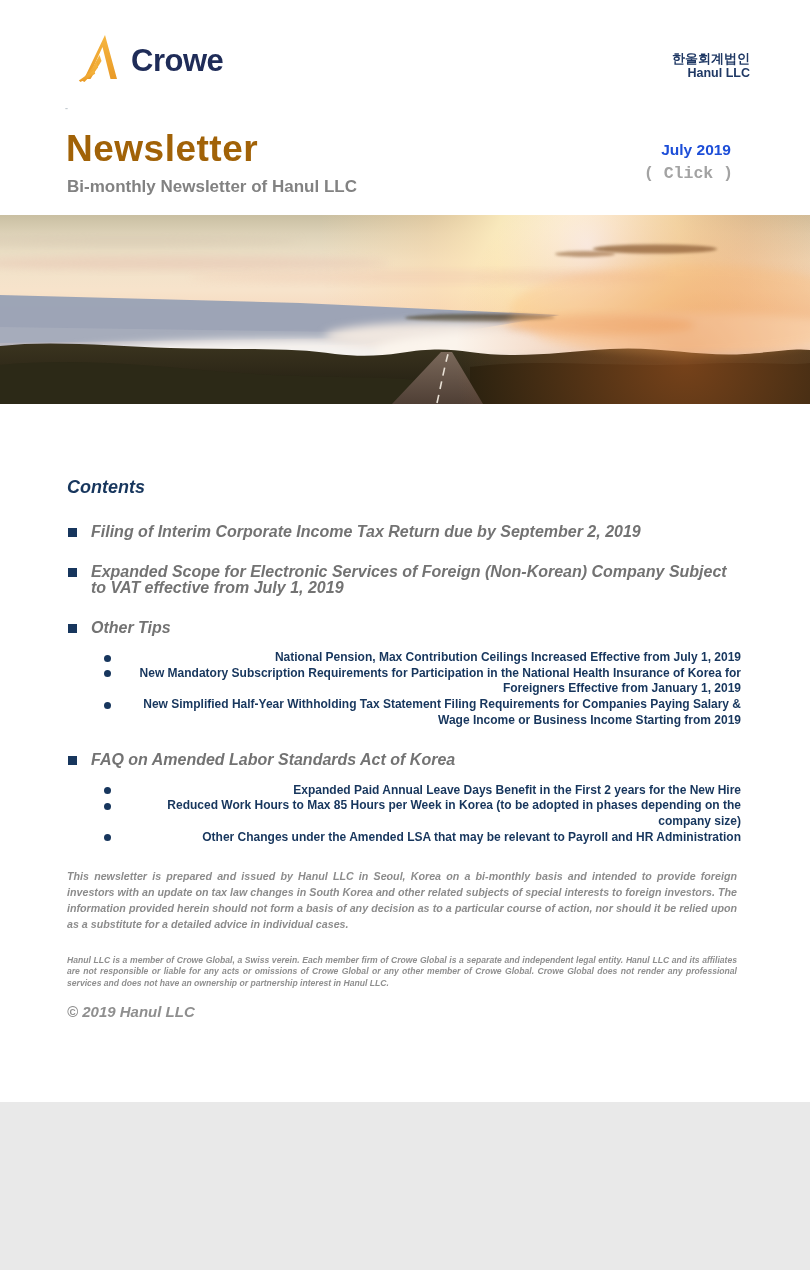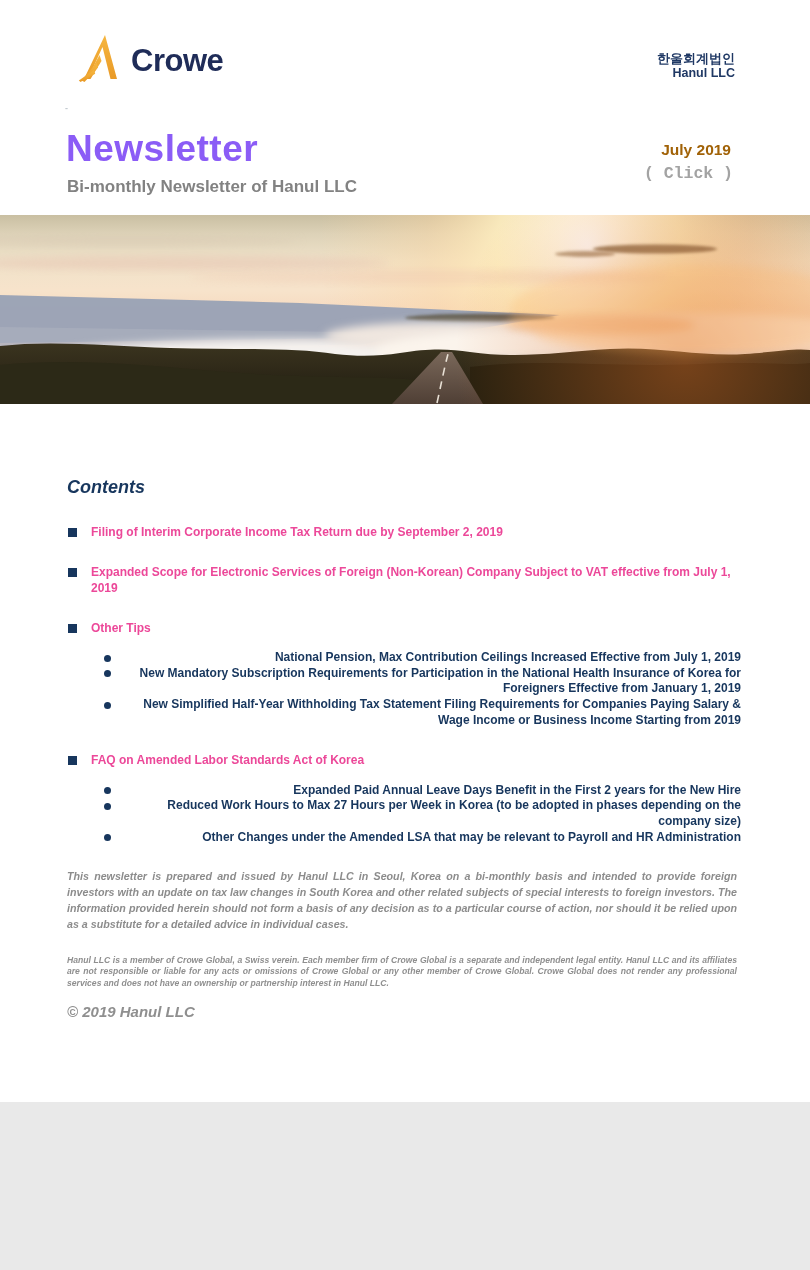--- a/index.html
+++ b/index.html
@@ -5,39 +5,39 @@
   html,body{margin:0;padding:0;background:#e9e9e9;}
   .page{
     position:relative;width:810px;height:1102px;margin:0 auto;
     background:#ffffff;overflow:hidden;
     font-family:"Liberation Sans","DejaVu Sans",sans-serif;
     -webkit-font-smoothing:antialiased;
   }
   
   .logo{position:absolute;left:74px;top:33px;display:flex;align-items:center;}
   .logo-word{font-size:31px;font-weight:bold;color:#1f2c58;letter-spacing:-0.5px;margin-left:9px;margin-top:2px;}
-  .firm-block{position:absolute;right:75px;top:51px;text-align:right;color:#1f3864;font-weight:bold;line-height:15px;}
+  .firm-block{position:absolute;right:60px;top:51px;text-align:right;color:#1f3864;font-weight:bold;line-height:15px;}
   .firm-kr{font-size:13px;}
   .firm-en{font-size:12.5px;}
   .stray{position:absolute;left:65px;top:103px;font-size:9px;color:#c3cad0;font-weight:bold;}
   
-  .title{position:absolute;left:66px;top:128px;font-size:37px;font-weight:bold;color:#8b5cf6;letter-spacing:0.5px;}
+  .title{position:absolute;left:66px;top:128px;font-size:37px;font-weight:bold;color:#a16207;letter-spacing:0.5px;}
   .subtitle{position:absolute;left:67px;top:177px;font-size:17px;font-weight:bold;color:#828282;}
-  .issue{position:absolute;right:79px;top:141px;font-size:15.5px;font-weight:bold;color:#a16207;text-align:right;}
+  .issue{position:absolute;right:79px;top:141px;font-size:15.5px;font-weight:bold;color:#1d4ed8;text-align:right;}
   .click{position:absolute;right:77px;top:164px;font-size:16.5px;font-weight:bold;color:#a3a3a3;text-align:right;cursor:pointer;font-family:Liberation Mono, monospace;}
   
   .hero{position:absolute;left:0;top:215px;width:810px;height:189px;}
   .hero svg{display:block;}
   .tagline{position:absolute;right:75px;top:411px;font-size:15.5px;font-weight:bold;color:#8c8c8c;}
   
   .contents{position:absolute;left:67px;top:477px;width:674px;}
   .contents h2{margin:0;font-size:18px;line-height:21px;font-style:italic;font-weight:bold;color:#17365d;}
   .li{display:flex;align-items:flex-start;}
   .li .sq{flex:0 0 auto;width:9px;height:9px;background:#17365d;margin:4px 0 0 1px;}
-  .li .txt{margin-left:14px;width:648px;font-size:12px;line-height:16px;font-weight:bold;color:#ec4899;}
+  .li .txt{margin-left:14px;width:648px;font-size:16px;line-height:16px;font-weight:bold;color:#737373;font-style:italic;}
   .mt1{margin-top:26px;}
   .mt2{margin-top:24px;}
   .sub{margin-top:14px;}
   .sli{display:flex;align-items:flex-start;text-align:right;}
   .sli .dot{flex:0 0 auto;width:7px;height:7px;border-radius:50%;background:#17365d;margin:4.5px 0 0 37px;}
   .sli .txt{margin-left:11px;width:620px;font-size:12px;line-height:15.7px;font-weight:bold;color:#17365d;}
   
   .footer{position:absolute;left:67px;top:869px;width:670px;color:#8c8c8c;}
   .disc1{font-size:10.7px;line-height:15.9px;font-weight:bold;font-style:italic;text-align:justify;margin:0;}
   .disc2{font-size:8.6px;line-height:11.8px;font-weight:bold;font-style:italic;text-align:justify;margin:22px 0 0 0;color:#8f8f8f;}
@@ -198,21 +198,21 @@
       <span class="txt">FAQ on Amended Labor Standards Act of Korea</span>
     </div>
 
     <div class="sub" style="margin-top:15px;">
       <div class="sli">
         <span class="dot"></span>
         <span class="txt">Expanded Paid Annual Leave Days Benefit in the First 2 years for the New Hire</span>
       </div>
       <div class="sli">
         <span class="dot"></span>
-        <span class="txt">Reduced Work Hours to Max 27 Hours per Week in Korea (to be adopted in phases depending on the company size)</span>
+        <span class="txt">Reduced Work Hours to Max 85 Hours per Week in Korea (to be adopted in phases depending on the company size)</span>
       </div>
       <div class="sli">
         <span class="dot"></span>
         <span class="txt">Other Changes under the Amended LSA that may be relevant to Payroll and HR Administration</span>
       </div>
     </div>
   </div>
 
   <div class="footer">
     <p class="disc1">This newsletter is prepared and issued by Hanul LLC in Seoul, Korea on a bi-monthly basis and intended to provide foreign investors with an update on tax law changes in South Korea and other related subjects of special interests to foreign investors.   The information provided herein should not form a basis of any decision as to a particular course of action, nor should it be relied upon as a substitute for a detailed advice in individual cases.</p>

